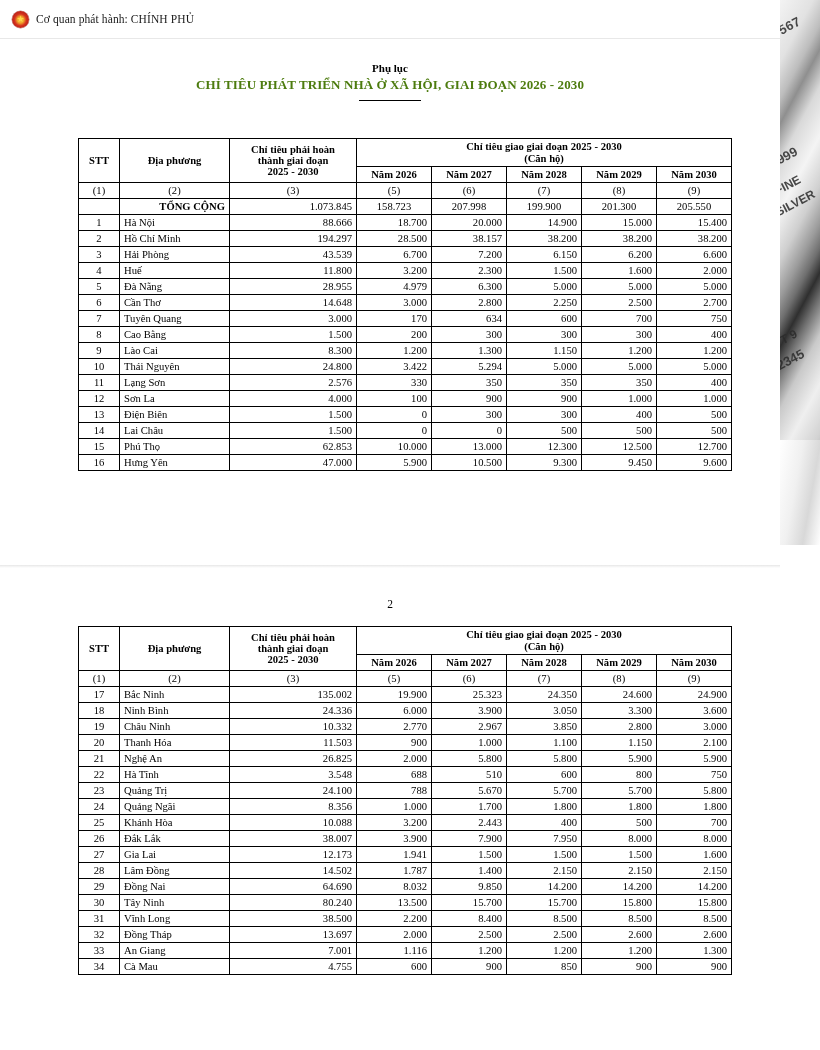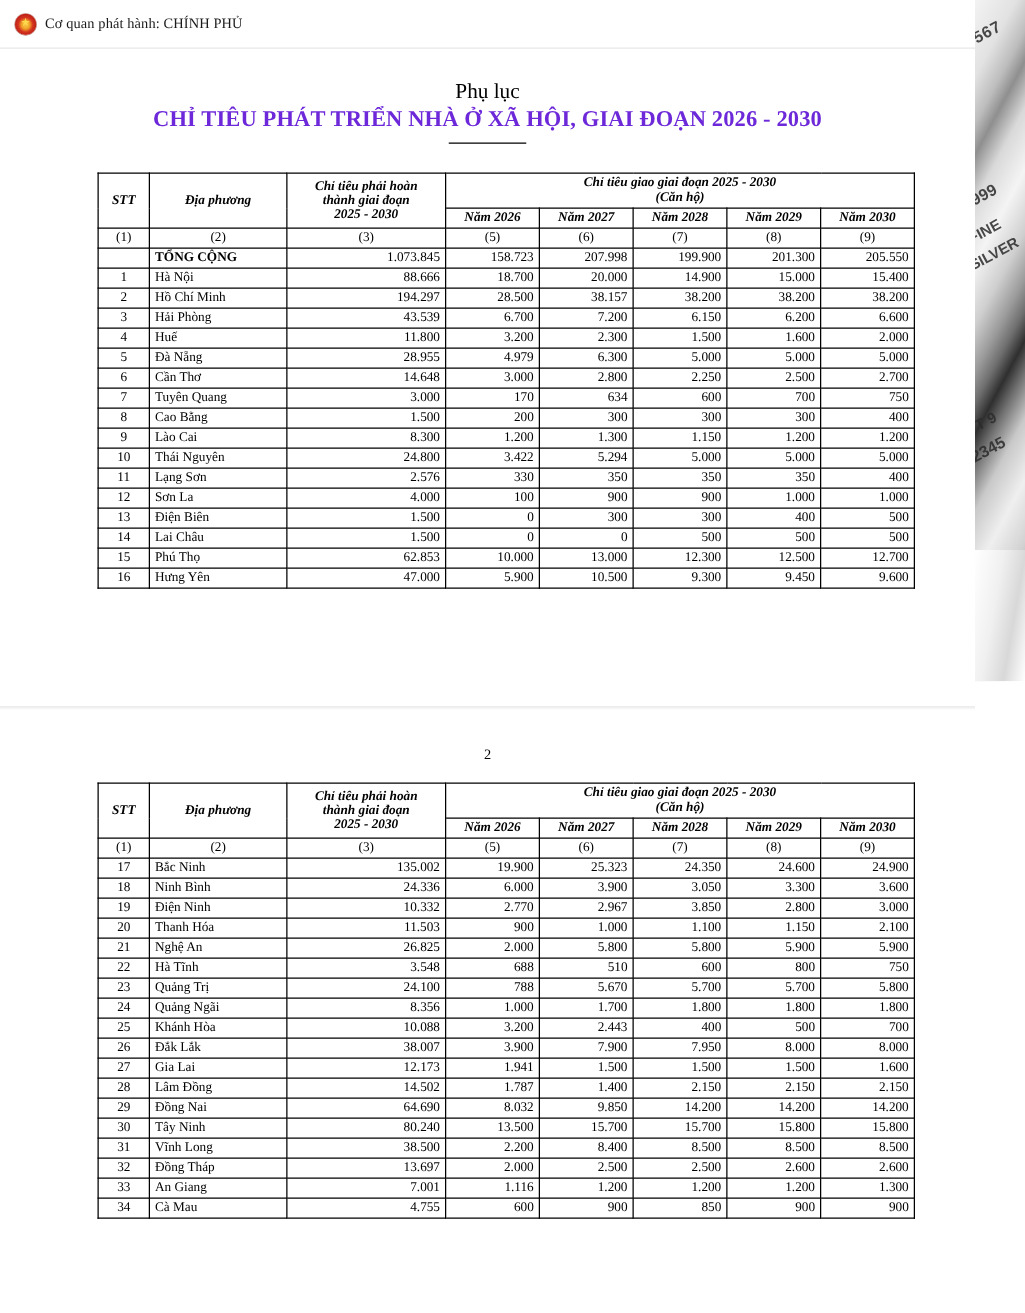--- a/index.html
+++ b/index.html
@@ -64,22 +64,22 @@
     font-size: 9px; color: #ffd84d; line-height: 1;
     font-family: "DejaVu Sans", sans-serif;
   }
   .topbar-text {
     font-family: "Liberation Serif", serif;
     font-size: 11.5px; color: #1a1a1a; letter-spacing: .1px;
   }
 
   
   .titleblock { position: absolute; left: 0; width: 780px; top: 62px; text-align: center; }
-  .t-phuluc { font-size: 17px; font-weight: normal; color:#000; line-height: 1.25; }
-  .t-main   { font-size: 18px; font-weight: bold; color:#6d28d9; line-height: 1.3; letter-spacing: .1px; margin-top: 1px; font-family: Liberation Serif, serif; }
+  .t-phuluc { font-size: 11px; font-weight: bold; color:#000; line-height: 1.25; }
+  .t-main   { font-size: 13px; font-weight: bold; color:#4d7c0f; line-height: 1.3; letter-spacing: .1px; margin-top: 1px; font-family: Liberation Serif, serif; }
   .t-sub    { font-size: 11.5px; font-style: italic; color:#000; line-height: 1.35; margin-top: 1px; }
   .t-rule   { width: 62px; height: 0; border-top: 1.6px solid #000; margin: 6px auto 0; }
 
   
   .pagenum {
     position:absolute; left:0; width:780px; text-align:center;
     font-size: 11.5px; color:#000;
   }
 
   
@@ -87,33 +87,33 @@
     position: absolute; left: 78px; width: 654px;
     border-collapse: collapse; table-layout: fixed;
     font-size: 10.6px; color: #000;
     border: 1.4px solid #000;
   }
   table.grid td, table.grid th {
     border: 0.9px solid #000;
     padding: 0 4px; height: 16px; line-height: 1.05;
     font-weight: normal; vertical-align: middle; overflow: hidden;
   }
-  table.grid th { font-weight: bold; text-align: center; font-style: italic; }
+  table.grid th { font-weight: bold; text-align: center; }
   .c-stt  { width: 41px;  text-align: center; }
   .c-prov { width: 110px; text-align: left; padding-left: 6px; }
   .c-tot  { width: 127px; text-align: right; }
   .c-yr   { width: 75.2px; text-align: right; padding-right: 6px; }
   .hdr-tall td, .hdr-tall th { height: 44px; }
   .hdr-yr th { height: 16px; }
   .row-note td { text-align: center; height: 15px; }
   .row-note td.c-prov { text-align: center; }
   .row-total td { font-weight: bold; height: 17px; }
-  .row-total td.c-prov { text-align: left; font-weight: bold; }
+  .row-total td.c-prov { text-align: right; font-weight: bold; }
   .row-total td.c-tot  { }
-  .row-total td.c-yr   { text-align: right; }
+  .row-total td.c-yr   { text-align: center; }
 
   
   .page-sep {
     position:absolute; left:0; width:780px; height:3px; top:565px;
     background: linear-gradient(to bottom,#e6e6e6,#f4f4f4,#ffffff);
   }
 </style>
 </head>
 <body>
 
@@ -405,21 +405,21 @@
             <td class="c-prov">Ninh Bình</td>
             <td class="c-tot">24.336</td>
             <td class="c-yr">6.000</td>
             <td class="c-yr">3.900</td>
             <td class="c-yr">3.050</td>
             <td class="c-yr">3.300</td>
             <td class="c-yr">3.600</td>
           </tr>
           <tr>
             <td class="c-stt">19</td>
-            <td class="c-prov">Điện Ninh</td>
+            <td class="c-prov">Châu Ninh</td>
             <td class="c-tot">10.332</td>
             <td class="c-yr">2.770</td>
             <td class="c-yr">2.967</td>
             <td class="c-yr">3.850</td>
             <td class="c-yr">2.800</td>
             <td class="c-yr">3.000</td>
           </tr>
           <tr>
             <td class="c-stt">20</td>
             <td class="c-prov">Thanh Hóa</td>

